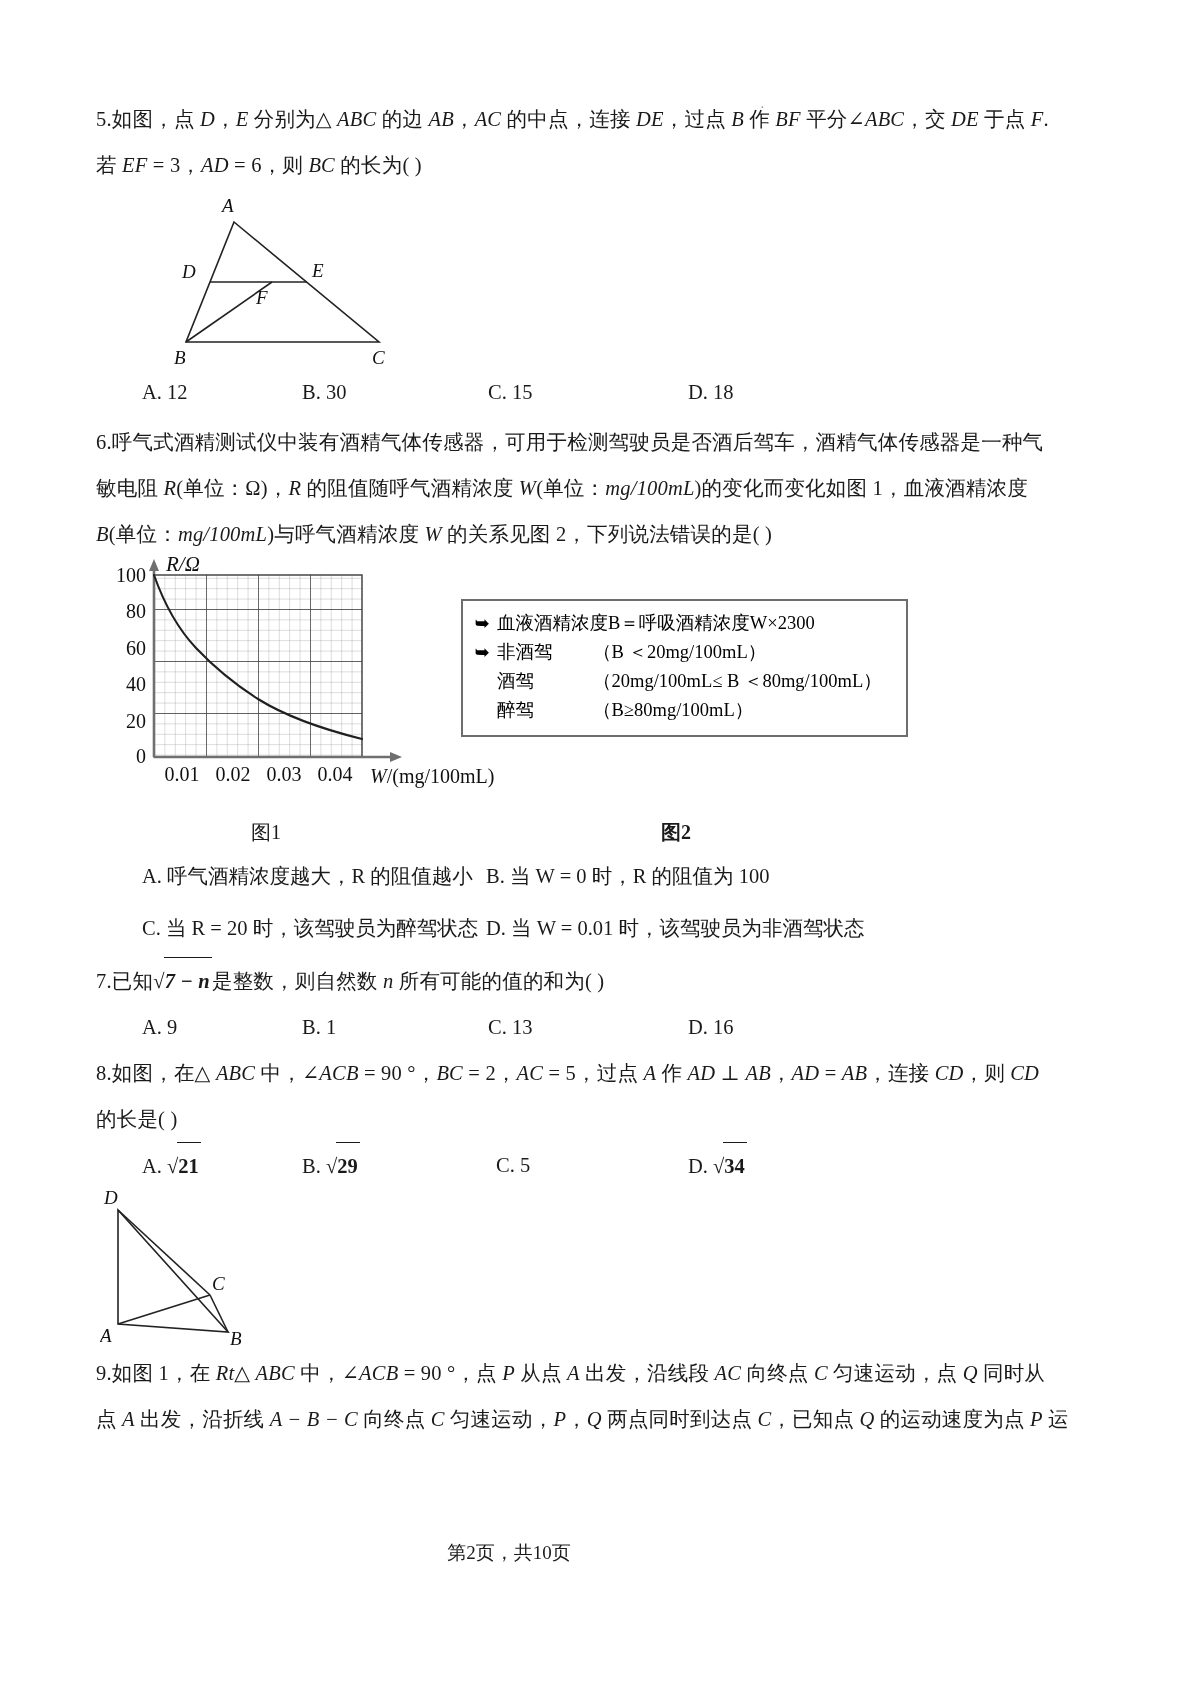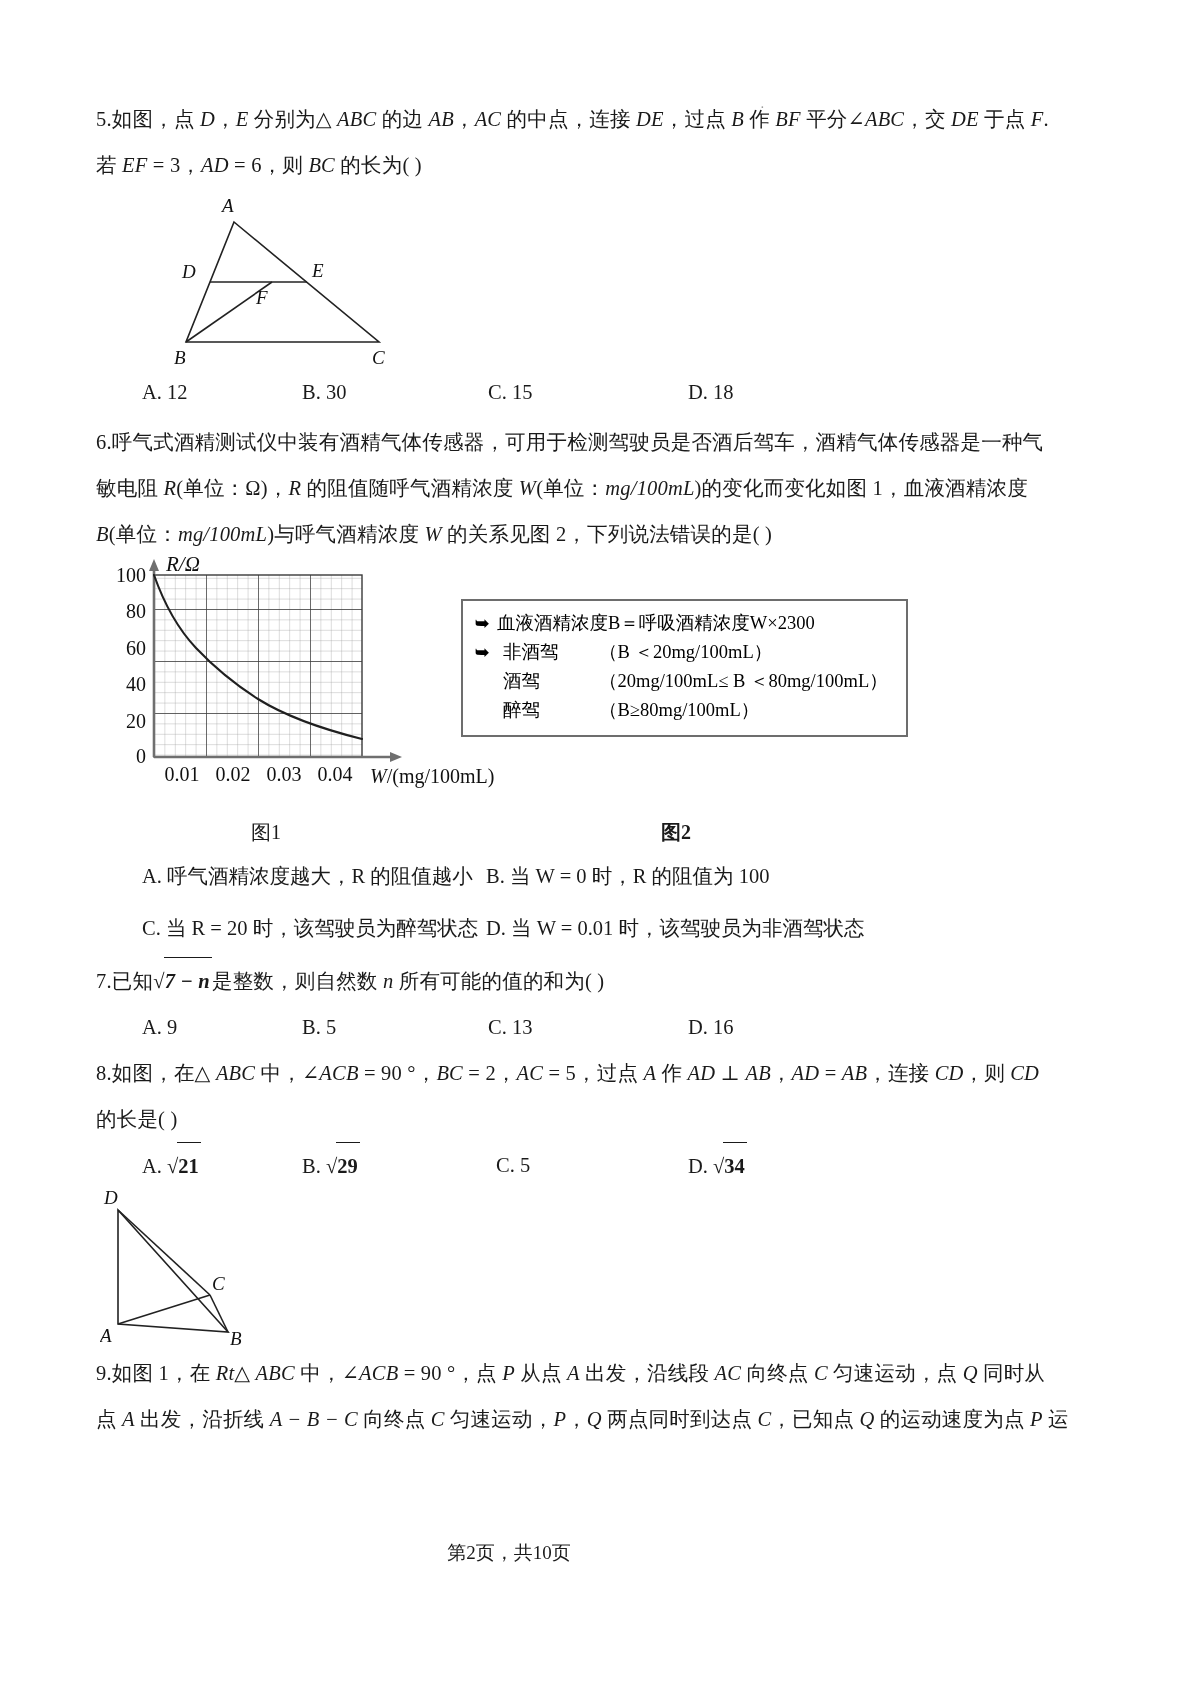--- a/index.html
+++ b/index.html
@@ -85,21 +85,21 @@
     white-space: nowrap;
     color: #000000;
   }
   .bullet {
     display: inline-block;
     width: 22px;
     font-size: 17px;
     font-weight: bold;
   }
   .lbl-ind { display:inline-block; width: 22px; }
-  .lw { display:inline-block; width: 96px; margin-left: 6px; }
+  .lw { display:inline-block; width: 96px; }
 
   
   .tri2-wrap {
     position: relative;
     height: 160px;
     margin-top: 2px;
   }
 
   .footer {
     position: absolute;
@@ -248,21 +248,21 @@
       <span class="opt" style="left:46px;">C. 当 R = 20 时，该驾驶员为醉驾状态</span>
       <span class="opt" style="left:390px;">D. 当 W = 0.01 时，该驾驶员为非酒驾状态</span>
     </div>
 
     <div class="qline">
       <span>7.</span><span>已知</span><span class="radical">√</span><span class="sqrt-box">7 − n</span><span>是整数，则自然数 </span><i>n</i><span> 所有可能的值的和为(    )</span>
     </div>
 
     <div class="opts">
       <span class="opt" style="left:46px;">A. 9</span>
-      <span class="opt" style="left:206px;">B. 5</span>
+      <span class="opt" style="left:206px;">B. 1</span>
       <span class="opt" style="left:392px;">C. 13</span>
       <span class="opt" style="left:592px;">D. 16</span>
     </div>
 
     <div class="qline">
       <span>8.</span><span>如图，在△ </span><i>ABC</i><span> 中，∠</span><i>ACB</i><span> = 90 °，</span><i>BC</i><span> = 2，</span><i>AC</i><span> = 5，过点 </span><i>A</i><span> 作 </span><i>AD</i><span> ⊥ </span><i>AB</i><span>，</span><i>AD</i><span> = </span><i>AB</i><span>，连接 </span><i>CD</i><span>，则 </span><i>CD</i>
     </div>
     <div class="qline">
       <span>的长是(    )</span>
     </div>

